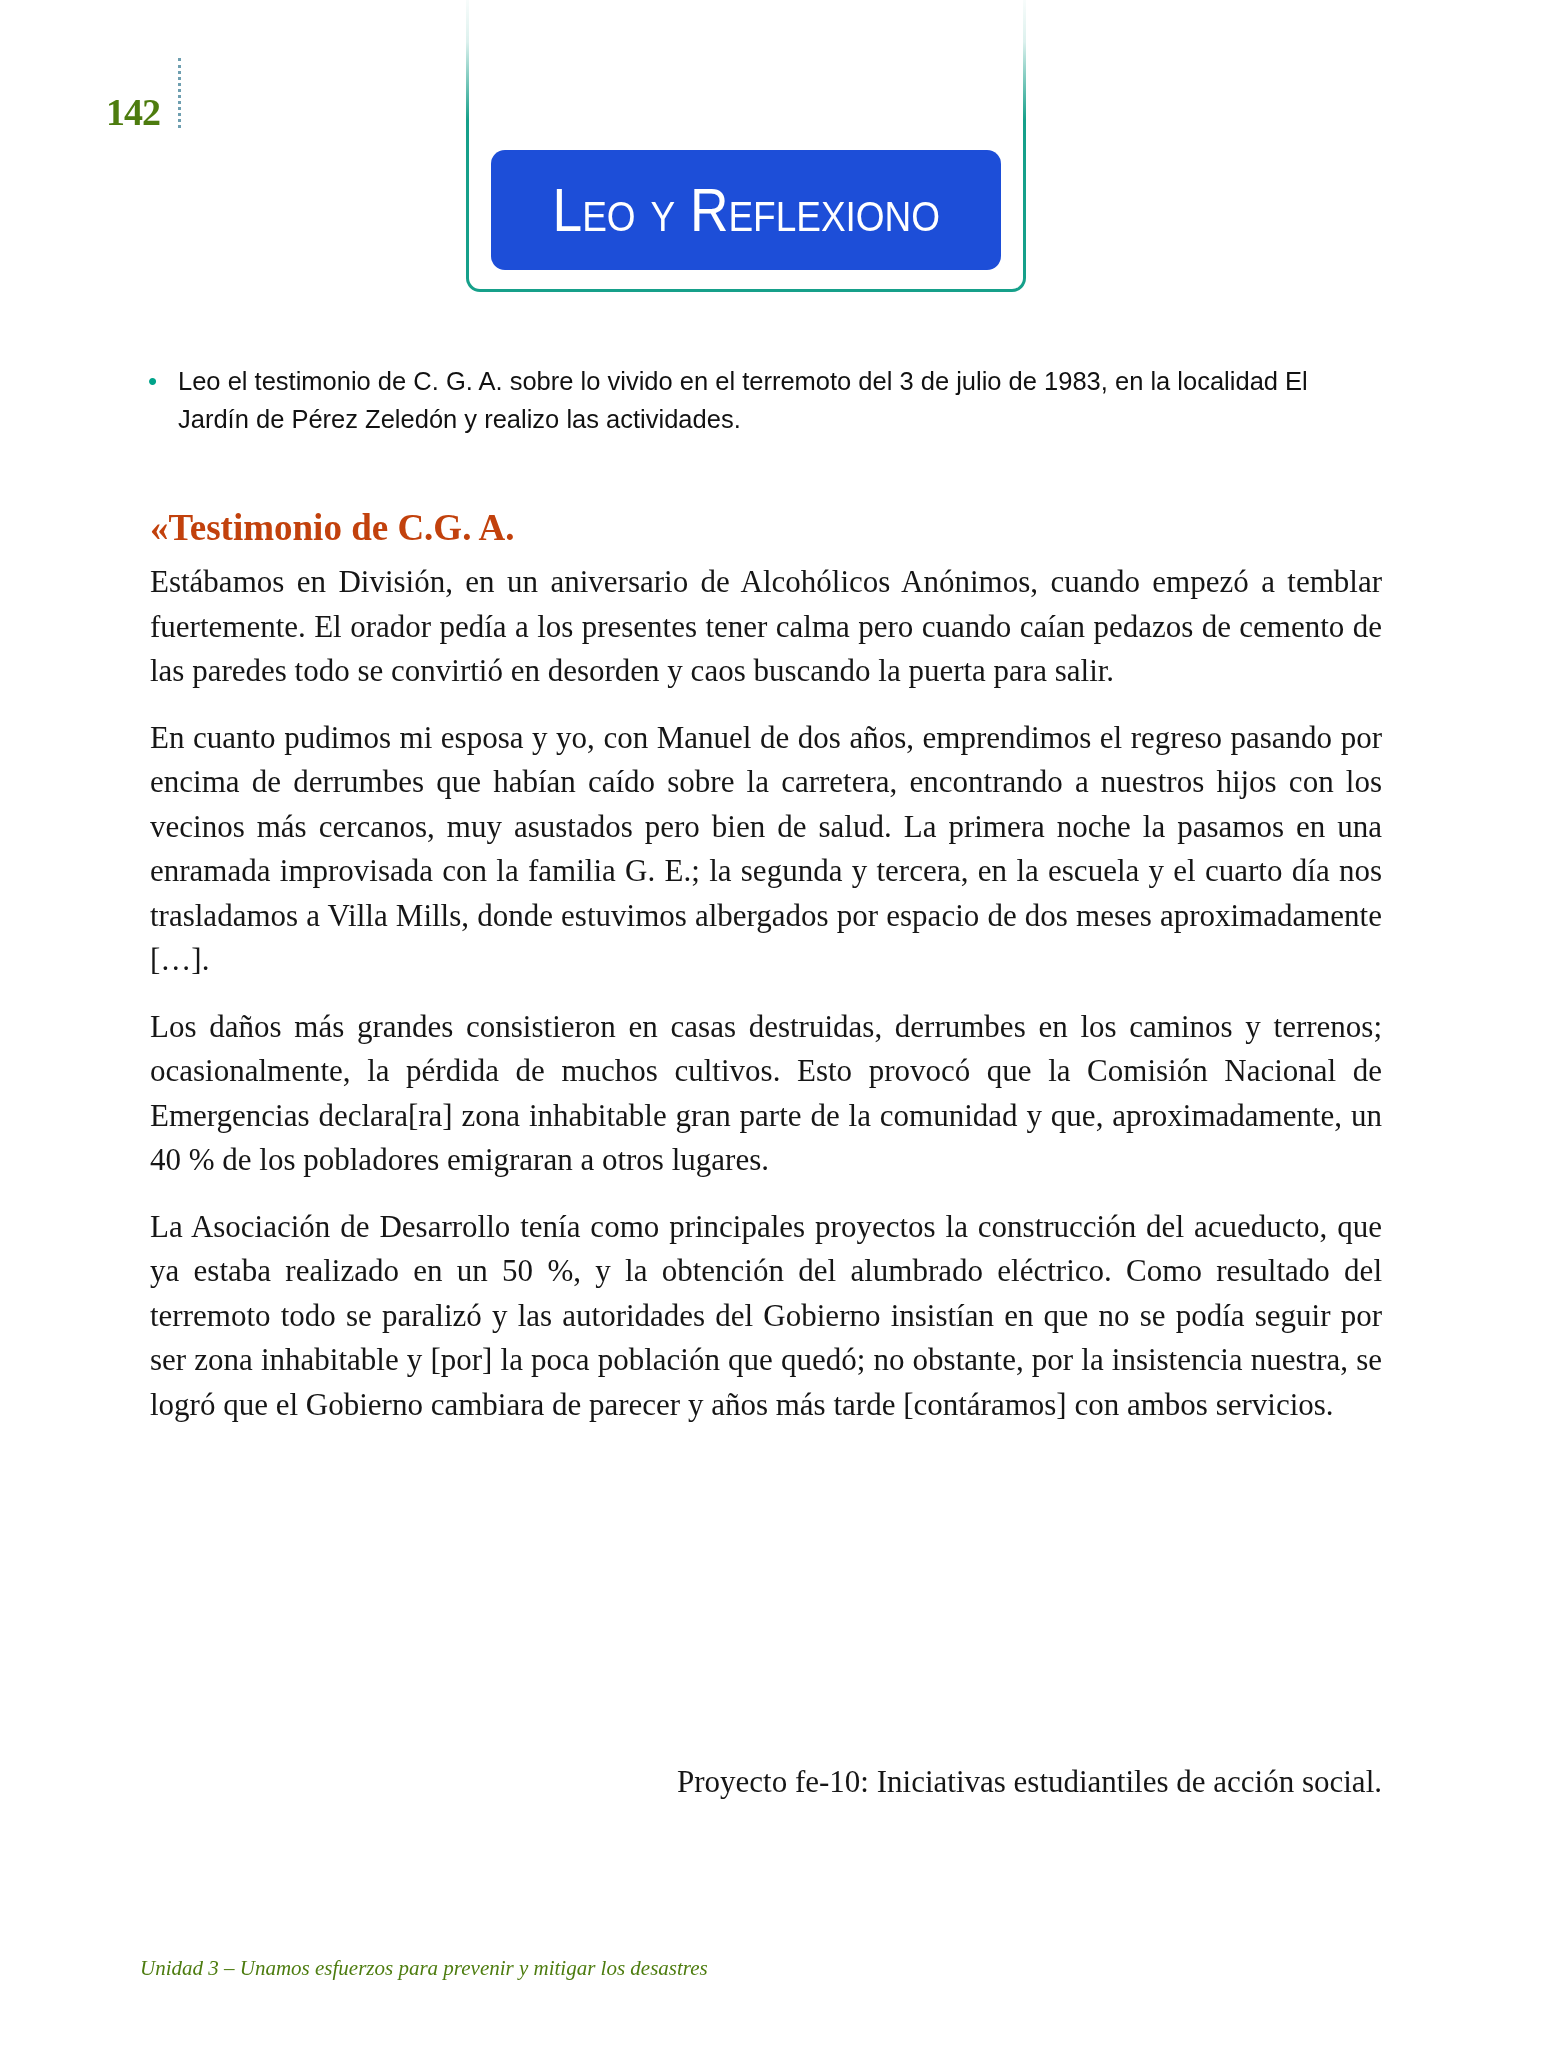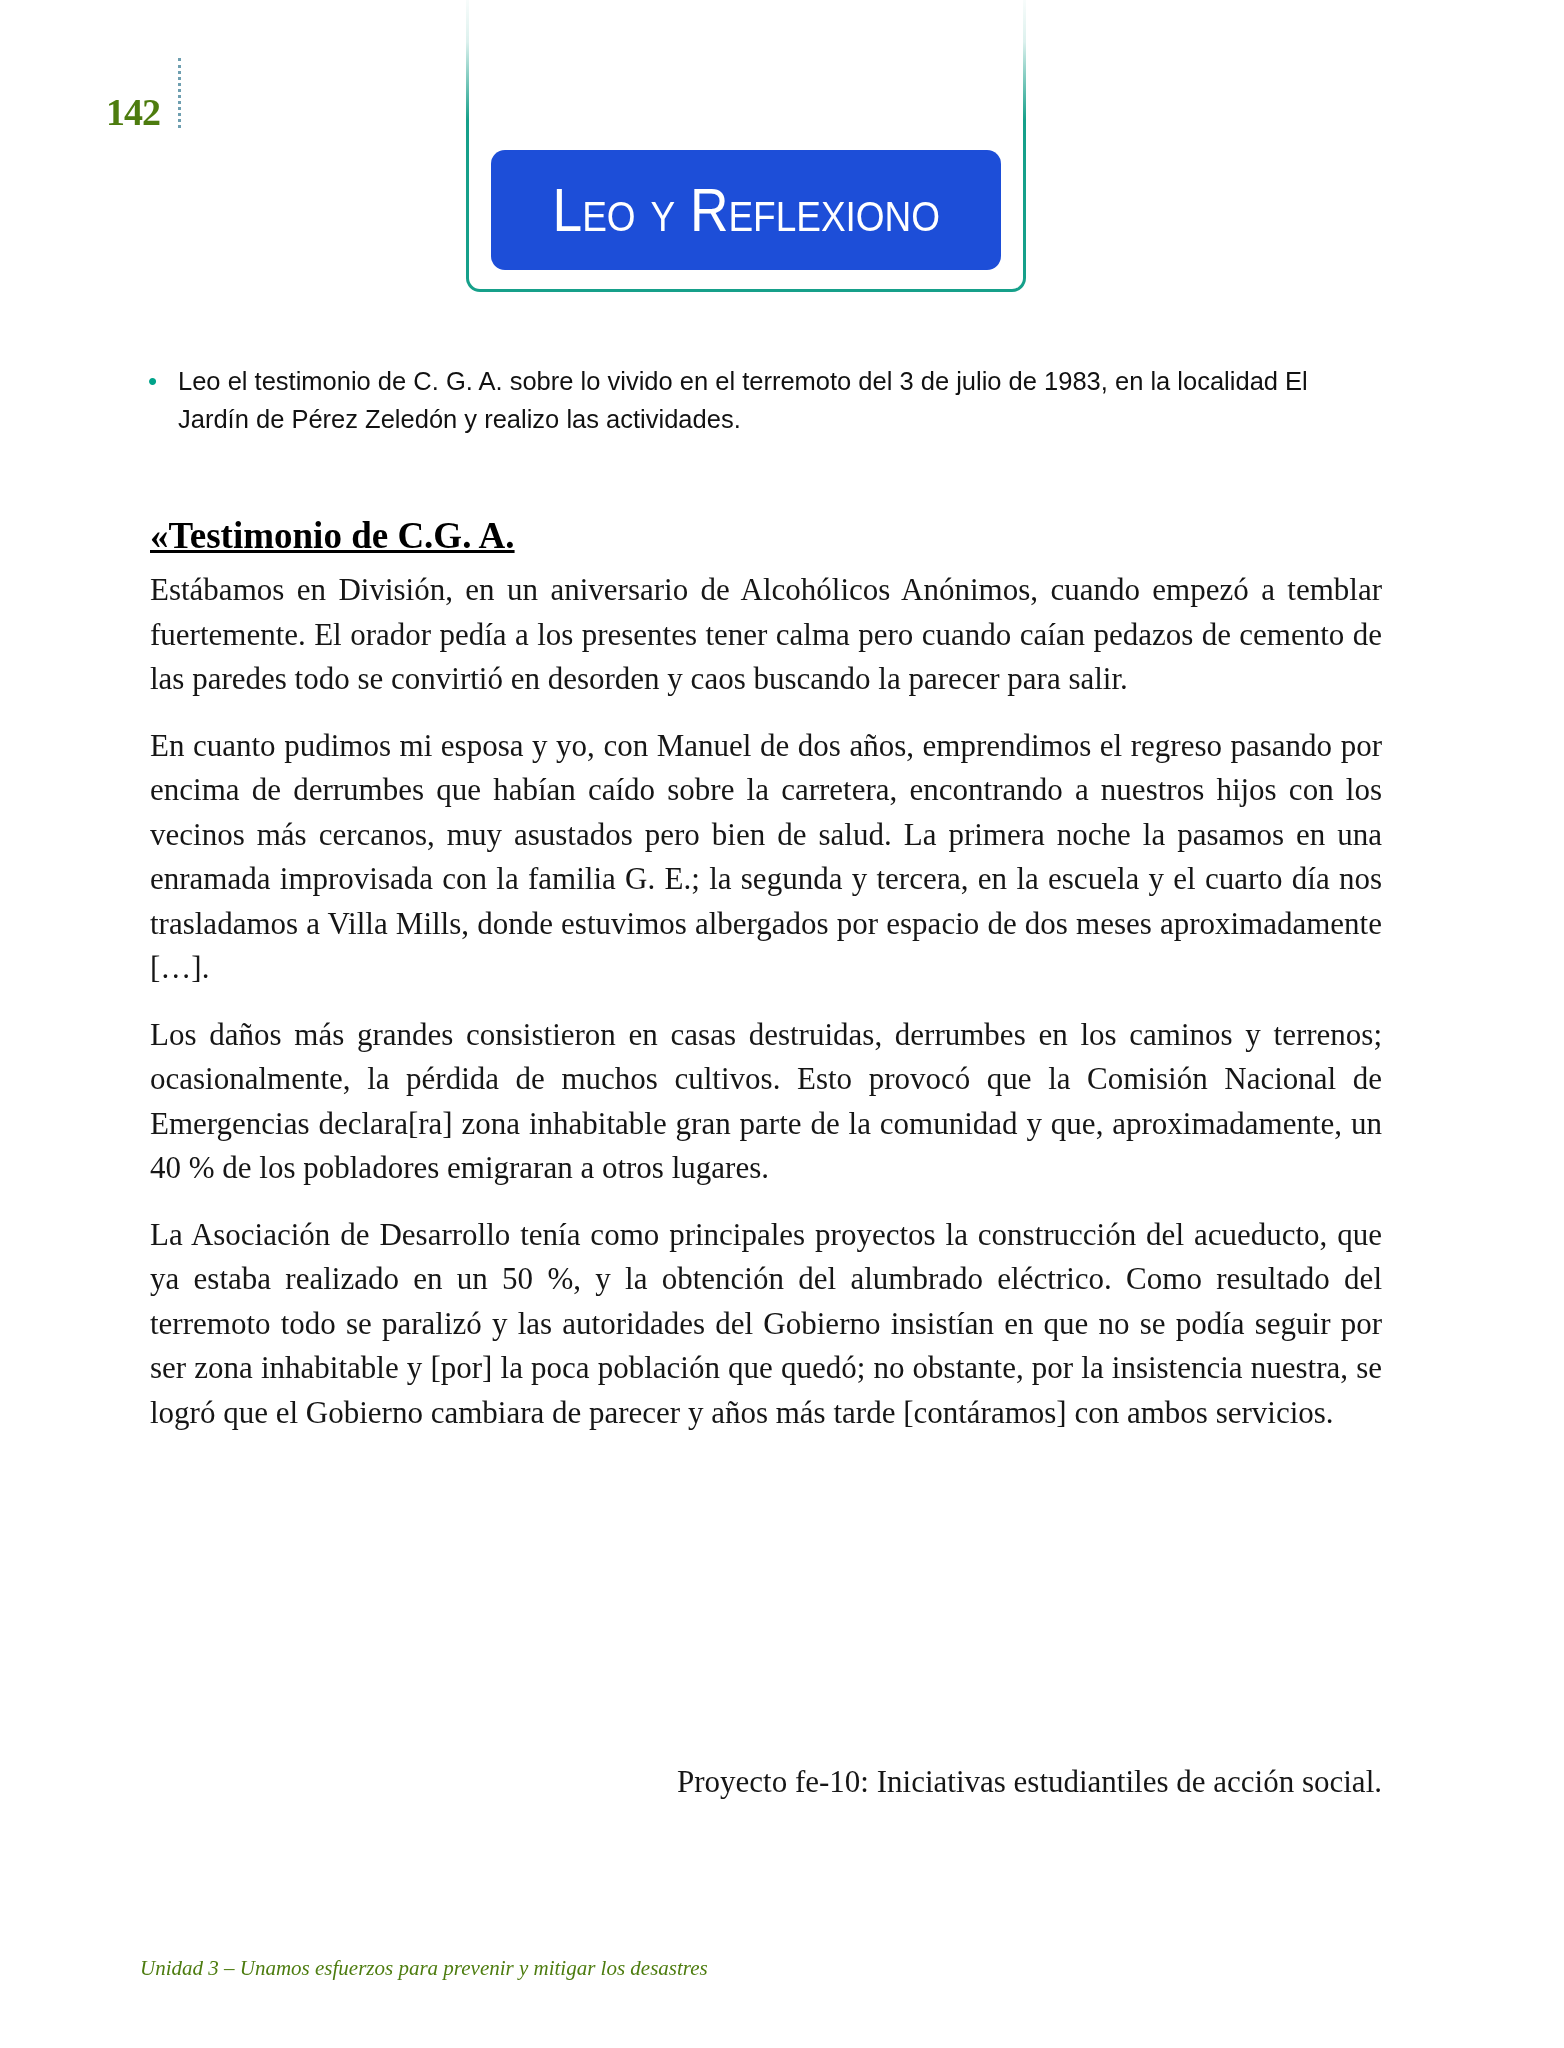--- a/index.html
+++ b/index.html
@@ -11,21 +11,21 @@
   .header-frame { position: absolute; left: 466px; top: -10px; width: 560px; height: 302px; border: 3px solid #16a08a; border-top: none; border-radius: 0 0 14px 14px; box-sizing: border-box; }
   .header-frame::before { content: ""; position: absolute; left: -3px; right: -3px; top: 0; height: 130px; background: linear-gradient(to bottom, #ffffff 0%, rgba(255,255,255,0.85) 40%, rgba(255,255,255,0) 100%); }
   .header-badge { position: absolute; left: 491px; top: 150px; width: 510px; height: 120px; background: #1d4ed8; border-radius: 14px; display: flex; align-items: center; justify-content: center; }
   .header-title { color: #ffffff; font-family: "Liberation Sans", sans-serif; font-size: 44px; font-variant: small-caps; letter-spacing: 0px; transform: scaleX(0.86); white-space: nowrap; font-size: 62px; line-height: 1; }
 
   .instruction { position: absolute; left: 148px; top: 362px; width: 1230px; font-family: "Liberation Sans", sans-serif; font-size: 25.5px; line-height: 38px; color: #111; display: flex; }
   .bullet { color: #00a38a; font-size: 26px; width: 30px; flex: none; }
   .instruction-text { flex: 1; }
 
   .testimony { position: absolute; left: 150px; top: 498px; width: 1232px; }
-  .testimony-title { font-family: "Liberation Serif", serif; font-weight: bold; color: #000000; font-size: 37px; line-height: 44px; margin: 16px 0 10px 0; text-decoration: underline; }
+  .testimony-title { font-family: "Liberation Serif", serif; font-weight: bold; color: #c2410c; font-size: 37px; line-height: 44px; margin: 8px 0 10px 0; }
   .para { font-size: 31px; line-height: 44.5px; text-align: justify; margin: 0 0 22px 0; color: #161616; }
   .source { position: absolute; right: 182px; top: 1760px; text-align: right; font-size: 31px; line-height: 44.5px; color: #161616; }
   .source-label { color: #119e87; font-weight: bold; }
 
   .footer { position: absolute; left: 140px; top: 1956px; font-family: "Liberation Serif", serif; font-style: italic; font-size: 21px; color: #4d7c0f; }
 </style>
 </head>
 <body>
 
 <div class="page-number">142</div>
@@ -36,21 +36,21 @@
   <span class="header-title">Leo y Reflexiono</span>
 </div>
 
 <div class="instruction">
   <span class="bullet">•</span>
   <span class="instruction-text">Leo el testimonio de C. G. A. sobre lo vivido en el terremoto del 3 de julio de 1983, en la localidad El Jardín de Pérez Zeledón y realizo las actividades.</span>
 </div>
 
 <div class="testimony">
   <h2 class="testimony-title">«Testimonio de C.G. A.</h2>
-  <p class="para">Estábamos en División, en un aniversario de Alcohólicos Anónimos, cuando empezó a temblar fuertemente. El orador pedía a los presentes tener calma pero cuando caían pedazos de cemento de las paredes todo se convirtió en desorden y caos buscando la parecer para salir.</p>
+  <p class="para">Estábamos en División, en un aniversario de Alcohólicos Anónimos, cuando empezó a temblar fuertemente. El orador pedía a los presentes tener calma pero cuando caían pedazos de cemento de las paredes todo se convirtió en desorden y caos buscando la puerta para salir.</p>
   <p class="para">En cuanto pudimos mi esposa y yo, con Manuel de dos años, emprendimos el regreso pasando por encima de derrumbes que habían caído sobre la carretera, encontrando a nuestros hijos con los vecinos más cercanos, muy asustados pero bien de salud. La primera noche la pasamos en una enramada improvisada con la familia G. E.; la segunda y tercera, en la escuela y el cuarto día nos trasladamos a Villa Mills, donde estuvimos albergados por espacio de dos meses aproximadamente […].</p>
   <p class="para">Los daños más grandes consistieron en casas destruidas, derrumbes en los caminos y terrenos; ocasionalmente, la pérdida de muchos cultivos. Esto provocó que la Comisión Nacional de Emergencias declara[ra] zona inhabitable gran parte de la comunidad y que, aproximadamente, un 40 % de los pobladores emigraran a otros lugares.</p>
   <p class="para">La Asociación de Desarrollo tenía como principales proyectos la construcción del acueducto, que ya estaba realizado en un 50 %, y la obtención del alumbrado eléctrico. Como resultado del terremoto todo se paralizó y las autoridades del Gobierno insistían en que no se podía seguir por ser zona inhabitable y [por] la poca población que quedó; no obstante, por la insistencia nuestra, se logró que el Gobierno cambiara de parecer y años más tarde [contáramos] con ambos servicios.</p>
 </div>
 
 <div class="source">
   <div>Proyecto fe-10: Iniciativas estudiantiles de acción social.</div>
 </div>
 
 <div class="footer">Unidad 3 – Unamos esfuerzos para prevenir y mitigar los desastres</div>

